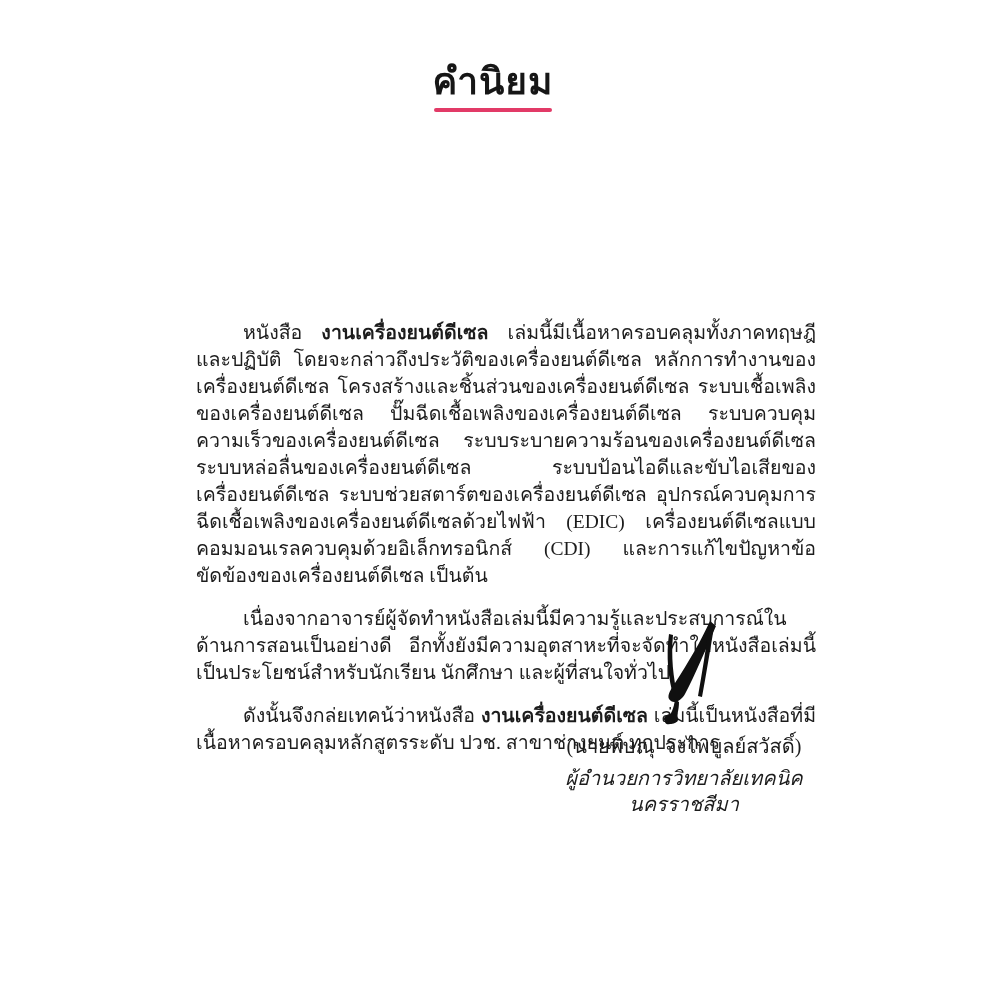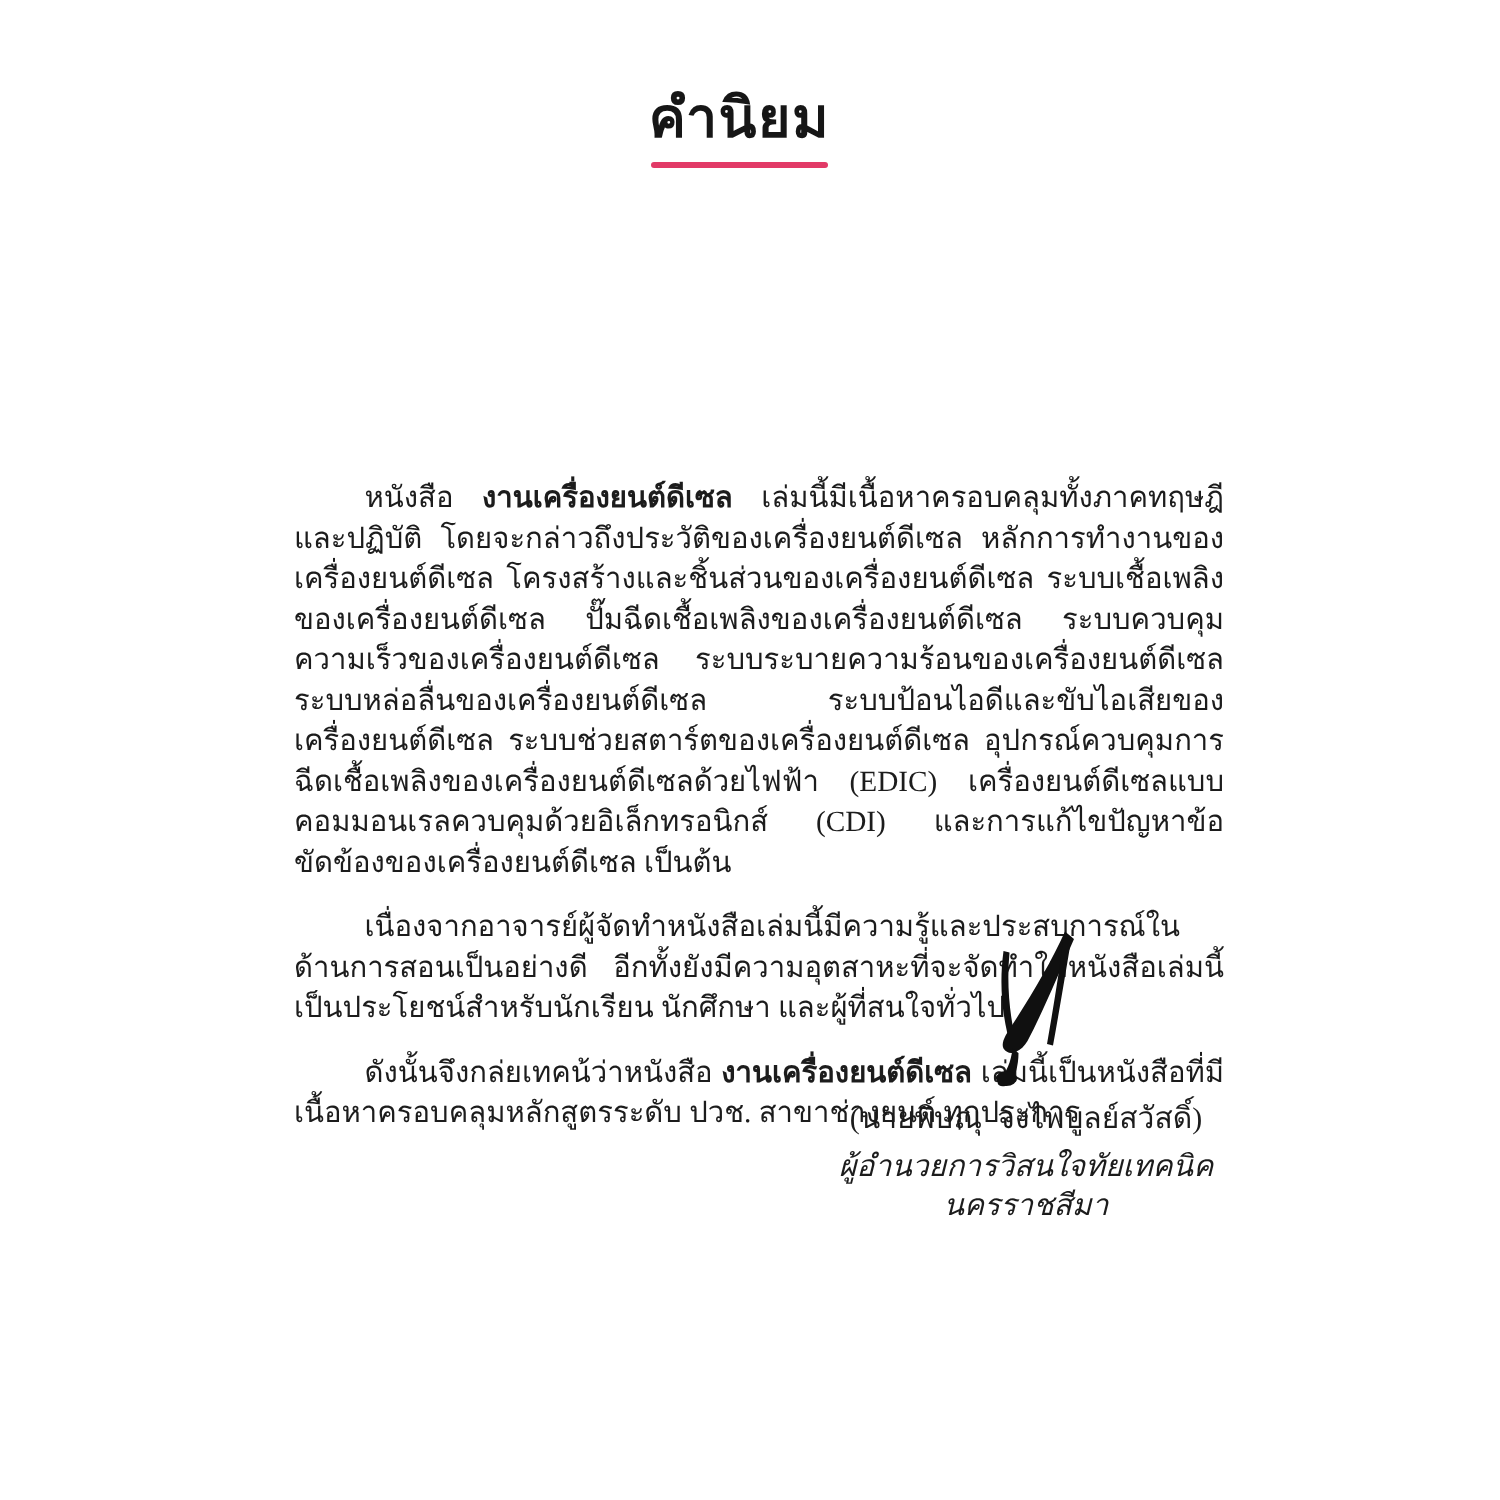--- a/index.html
+++ b/index.html
@@ -20,21 +20,21 @@
   .title-wrap {
     position: absolute;
     top: 62px;
     left: 0;
     right: 14px;
     text-align: center;
   }
   .page-title {
     display: inline-block;
     margin: 0;
-    font-family: Liberation Mono, monospace;
+    font-family: Liberation Sans, sans-serif;
     font-weight: 700;
     font-size: 37px;
     line-height: 1.1;
     color: #161616;
     letter-spacing: 1px;
   }
   .title-underline {
     width: 118px;
     height: 4px;
     margin: 5px auto 0 auto;
@@ -112,16 +112,16 @@
 
       <path d="M61,7 L66,9 C62,33 58,57 54,79 L50,78 C54,55 58,31 61,7 Z"></path>
 
       <path d="M27,81 C26,90 23,97 18,102 C15,105 20,108 24,105 C29,101 31,92 31,84 Z"></path>
       <ellipse cx="23" cy="101" rx="7" ry="5"></ellipse>
     </g>
   </svg>
 
   <div class="sig-block">
     <p class="sig-name" data-bind="document.signatory.name">(นายพิษณุ  จงไพบูลย์สวัสดิ์)</p>
-    <p class="sig-role" data-bind="document.signatory.role">ผู้อำนวยการวิสนใจทัยเทคนิคนครราชสีมา</p>
+    <p class="sig-role" data-bind="document.signatory.role">ผู้อำนวยการวิทยาลัยเทคนิคนครราชสีมา</p>
   </div>
 
 </div>
 
 </body></html>

